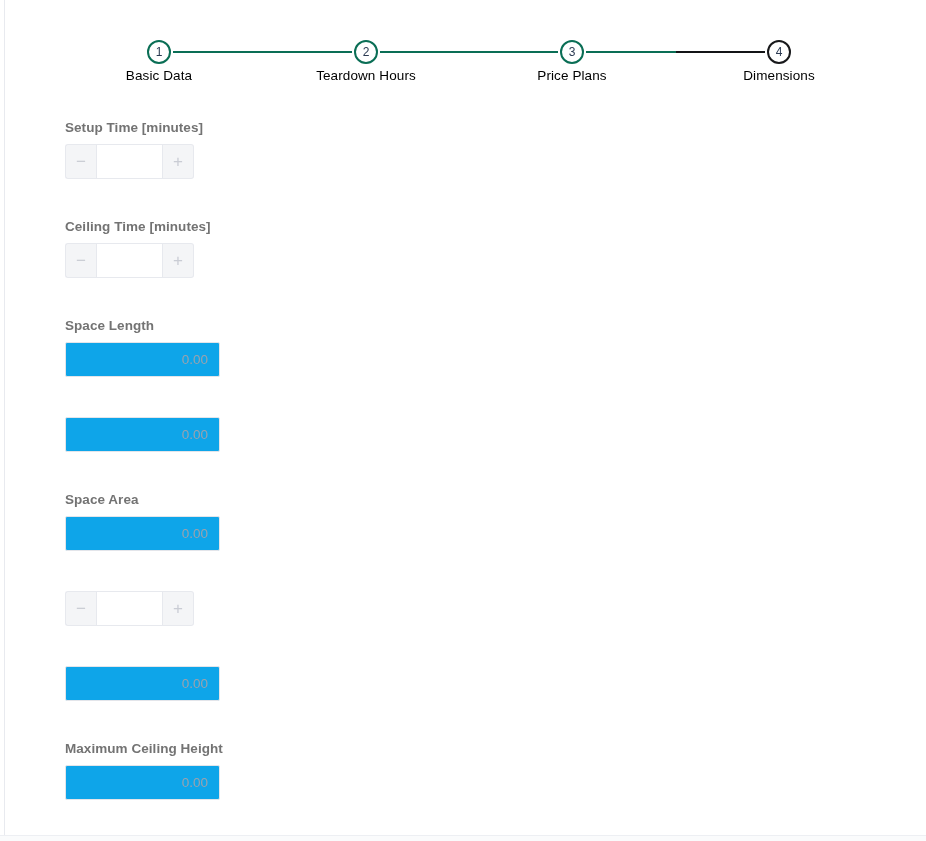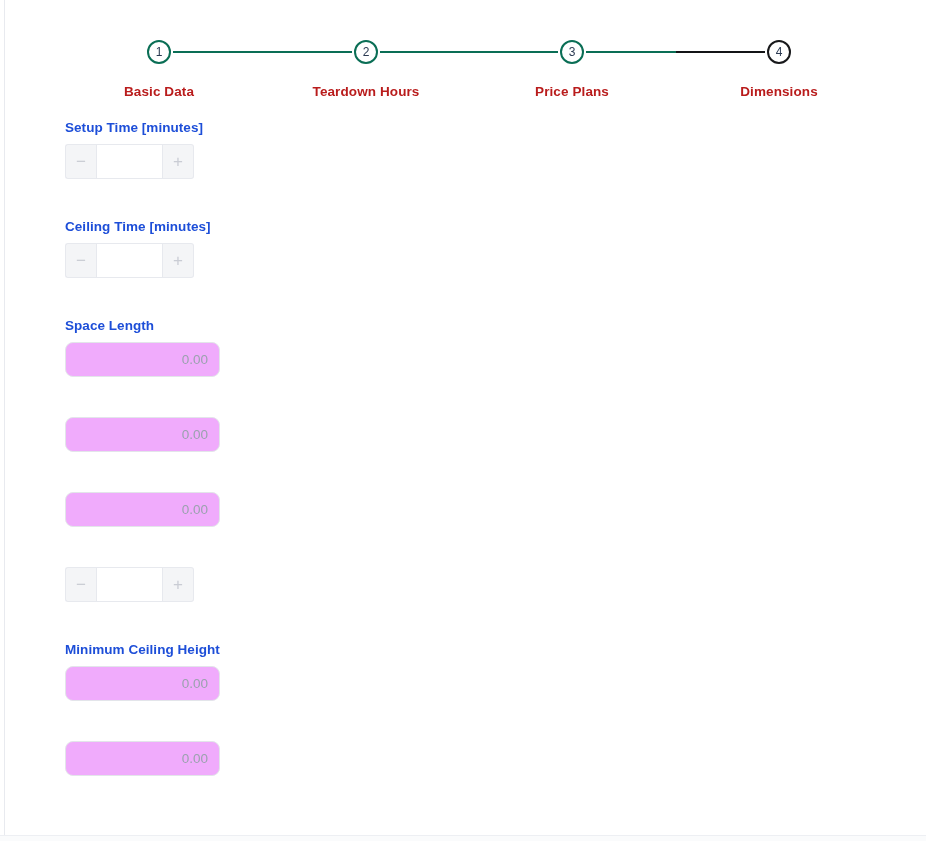--- a/index.html
+++ b/index.html
@@ -81,24 +81,24 @@
     line-height: 1;
     font-weight: 400;
     color: #2b3a52;
     position: relative;
     z-index: 3;
   }
   .step.is-current .step-circle {
     border-color: #18191b;
   }
   .step-label {
-    margin-top: 20px;
+    margin-top: 4px;
     font-size: 13.5px;
-    font-weight: 700;
-    color: #b91c1c;
+    font-weight: 400;
+    color: #000000;
     letter-spacing: 0.1px;
     white-space: nowrap;
   }
   .connector {
     position: absolute;
     top: 51px;
     height: 2px;
     z-index: 1;
   }
   .connector .seg {
@@ -114,21 +114,21 @@
     position: relative;
     padding: 20px 0 0 60px;
   }
   .field {
     margin-bottom: 40px;
   }
   .field:last-child { margin-bottom: 0; }
   .field-label {
     font-size: 13.5px;
     font-weight: 700;
-    color: #1d4ed8;
+    color: #737373;
     margin: 0 0 9px 0;
     letter-spacing: 0.05px;
     white-space: nowrap;
   }
 
   
   .spinner {
     display: flex;
     align-items: stretch;
     width: 129px;
@@ -172,23 +172,23 @@
     font-size: 13px;
     color: #344563;
     text-align: right;
     padding: 0 7px;
   }
 
   
   .textbox {
     width: 155px;
     height: 35px;
-    background: #f0abfc;
+    background: #0ea5e9;
     border: 1px solid #e3e5ea;
-    border-radius: 8px;
+    border-radius: 2px;
     outline: none;
     font-family: "Liberation Sans", sans-serif;
     font-size: 13.5px;
     color: #344563;
     text-align: right;
     padding: 0 11px;
   }
   .textbox::placeholder { color: #9aa2ae; }
   .spin-input::placeholder { color: #9aa2ae; }
 </style>
@@ -238,31 +238,31 @@
             <span class="spin-glyph">−</span>
           </div>
           <input type="text" class="spin-input" placeholder="" style="">
           <div class="spin-btn plus">
             <span class="spin-glyph">+</span>
           </div>
         </div>
       </div>
       <div class="field"><div class="field-label">Space Length</div><input type="text" class="textbox" placeholder="0.00" style=""></div>
       <div class="field"><input type="text" class="textbox" placeholder="0.00" style=""></div>
-      <div class="field"><input type="text" class="textbox" placeholder="0.00" style=""></div>
+      <div class="field"><div class="field-label">Space Area</div><input type="text" class="textbox" placeholder="0.00" style=""></div>
       <div class="field">
         <div class="spinner">
           <div class="spin-btn minus">
             <span class="spin-glyph">−</span>
           </div>
           <input type="text" class="spin-input" placeholder="" style="">
           <div class="spin-btn plus">
             <span class="spin-glyph">+</span>
           </div>
         </div>
       </div>
-      <div class="field"><div class="field-label">Minimum Ceiling Height</div><input type="text" class="textbox" placeholder="0.00" style=""></div>
       <div class="field"><input type="text" class="textbox" placeholder="0.00" style=""></div>
+      <div class="field"><div class="field-label">Maximum Ceiling Height</div><input type="text" class="textbox" placeholder="0.00" style=""></div>
     </div>
 
 </div>
 
 <div class="pane-footer"></div>
 
 </body></html>

